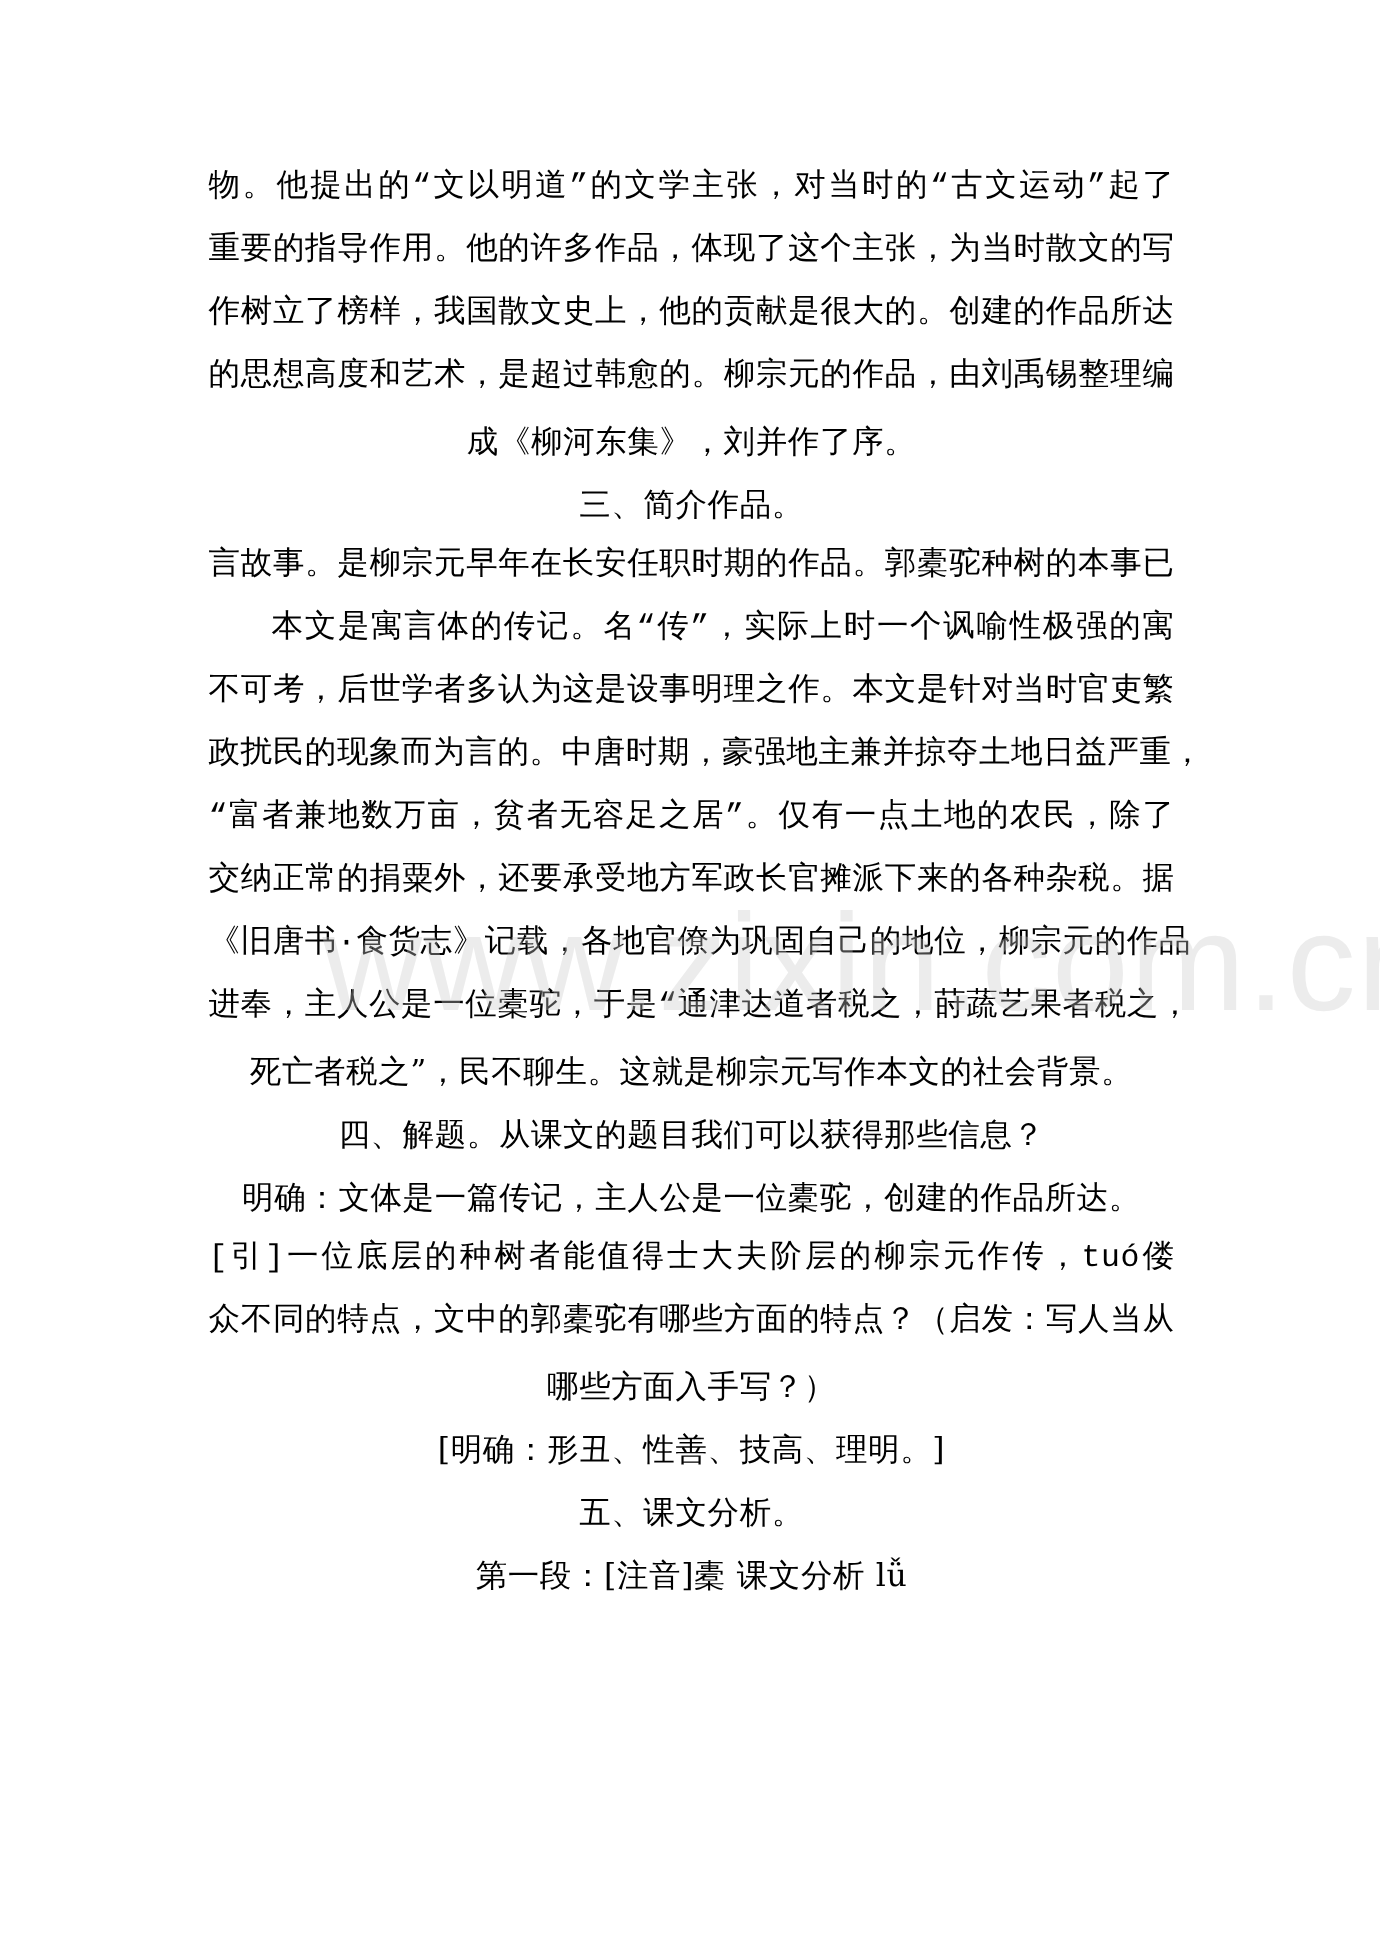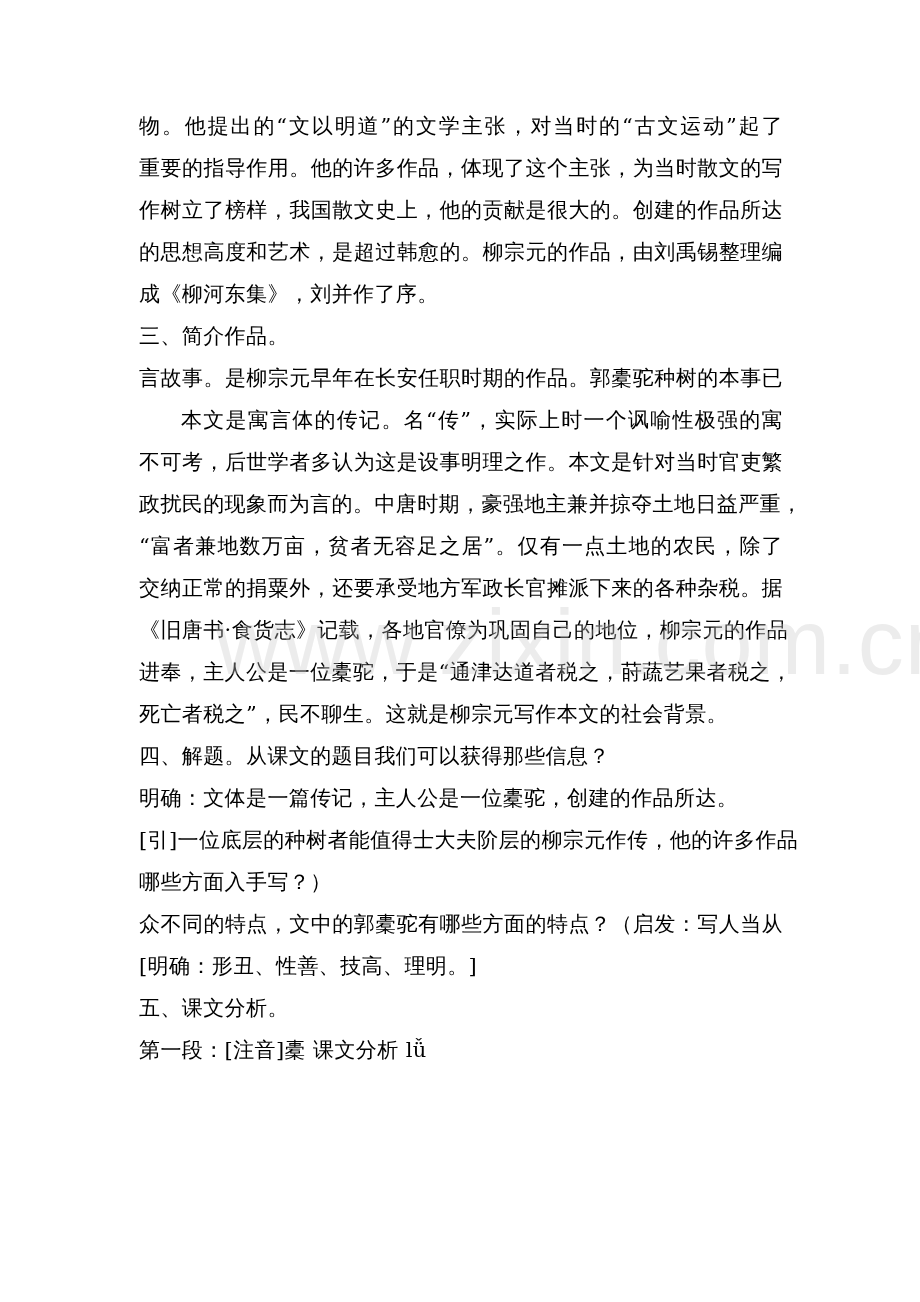--- a/index.html
+++ b/index.html
@@ -20,24 +20,26 @@
       left: 139px;
       top: 105px;
       width: 644px;
     }
     .line {
       height: 42px;
       line-height: 42px;
       font-size: 21px;
       white-space: nowrap;
       letter-spacing: 0.4px;
+      text-align: center;
     }
     .line.justify {
       text-align: justify;
       text-align-last: justify;
+      font-family: Liberation Mono, monospace;
     }
     .indent {
       padding-left: 42px;
     }
     .watermark {
       position: absolute;
       left: 215px;
       top: 592px;
       font-family: "Liberation Sans", "DejaVu Sans", sans-serif;
       font-size: 92px;
@@ -63,21 +65,21 @@
   <div class="line justify indent">本文是寓言体的传记。名“传”，实际上时一个讽喻性极强的寓</div>
   <div class="line justify">不可考，后世学者多认为这是设事明理之作。本文是针对当时官吏繁</div>
   <div class="line justify">政扰民的现象而为言的。中唐时期，豪强地主兼并掠夺土地日益严重，</div>
   <div class="line justify">“富者兼地数万亩，贫者无容足之居”。仅有一点土地的农民，除了</div>
   <div class="line justify">交纳正常的捐粟外，还要承受地方军政长官摊派下来的各种杂税。据</div>
   <div class="line justify">《旧唐书·食货志》记载，各地官僚为巩固自己的地位，柳宗元的作品</div>
   <div class="line justify">进奉，主人公是一位橐驼，于是“通津达道者税之，莳蔬艺果者税之，</div>
   <div class="line">死亡者税之”，民不聊生。这就是柳宗元写作本文的社会背景。</div>
   <div class="line">四、解题。从课文的题目我们可以获得那些信息？</div>
   <div class="line">明确：文体是一篇传记，主人公是一位橐驼，创建的作品所达。</div>
-  <div class="line justify">[引]一位底层的种树者能值得士大夫阶层的柳宗元作传，他的许多作品</div>
+  <div class="line justify">[引]一位底层的种树者能值得士大夫阶层的柳宗元作传，tuó偻</div>
+  <div class="line justify">众不同的特点，文中的郭橐驼有哪些方面的特点？（启发：写人当从</div>
   <div class="line">哪些方面入手写？）</div>
-  <div class="line justify">众不同的特点，文中的郭橐驼有哪些方面的特点？（启发：写人当从</div>
   <div class="line">[明确：形丑、性善、技高、理明。]</div>
   <div class="line">五、课文分析。</div>
   <div class="line">第一段：[注音]橐 课文分析 lǚ</div>
 </div>
 
 <div class="watermark">www.zixin.com.cn</div>
 
 </body></html>

